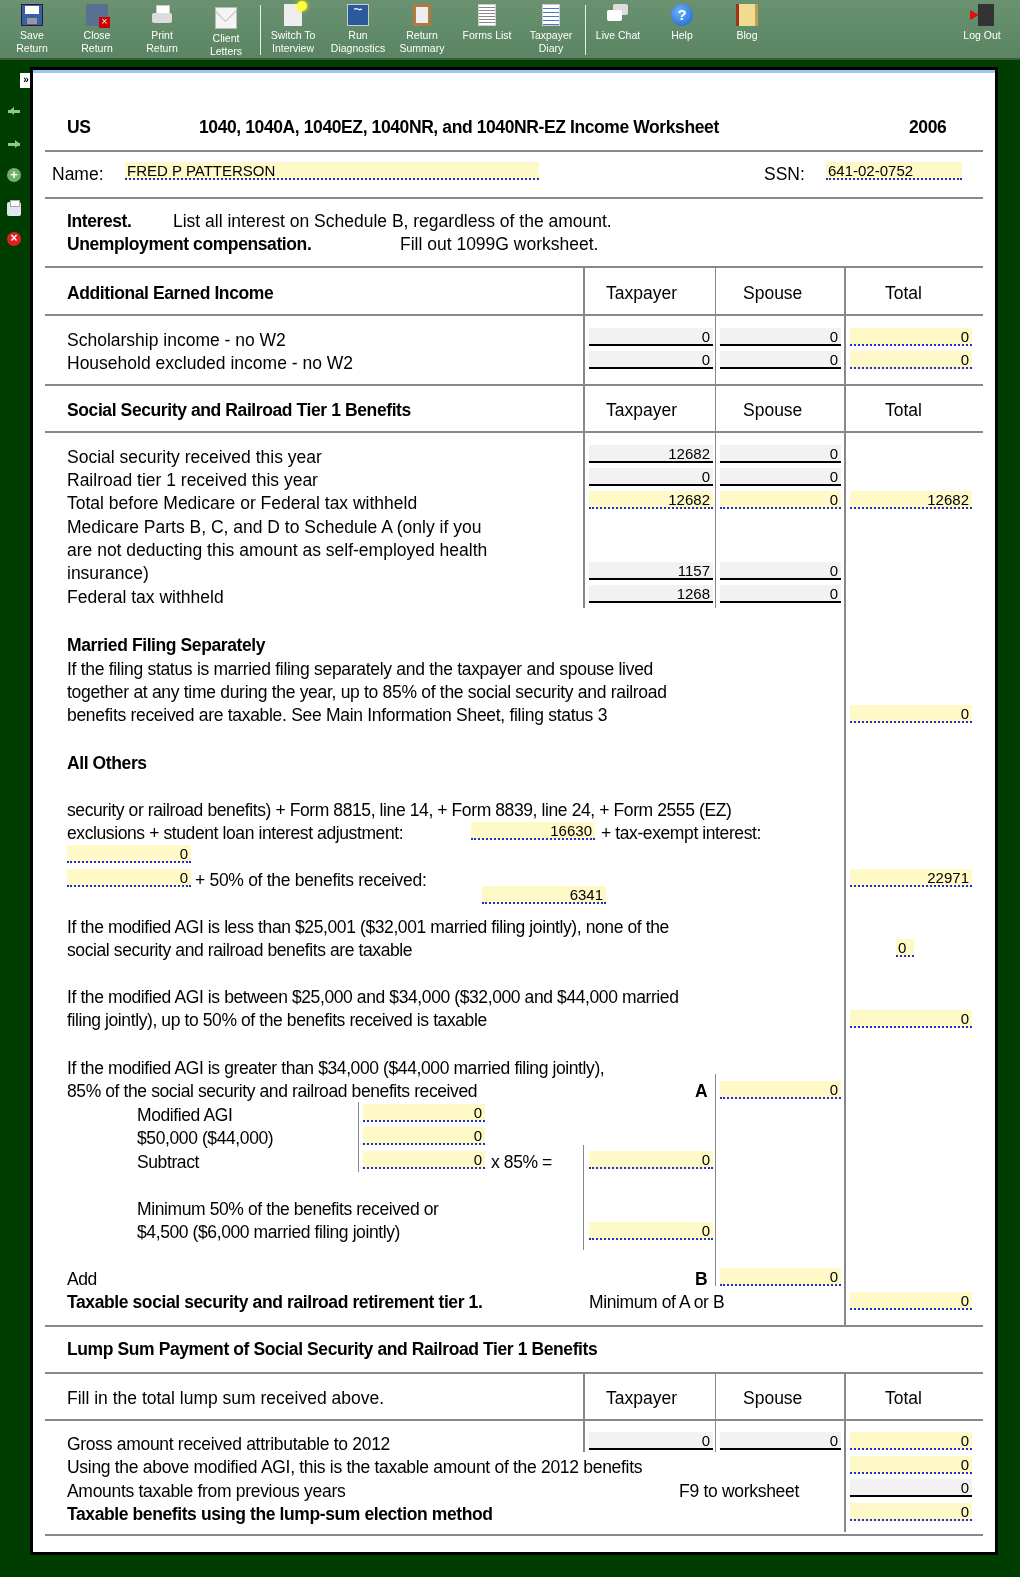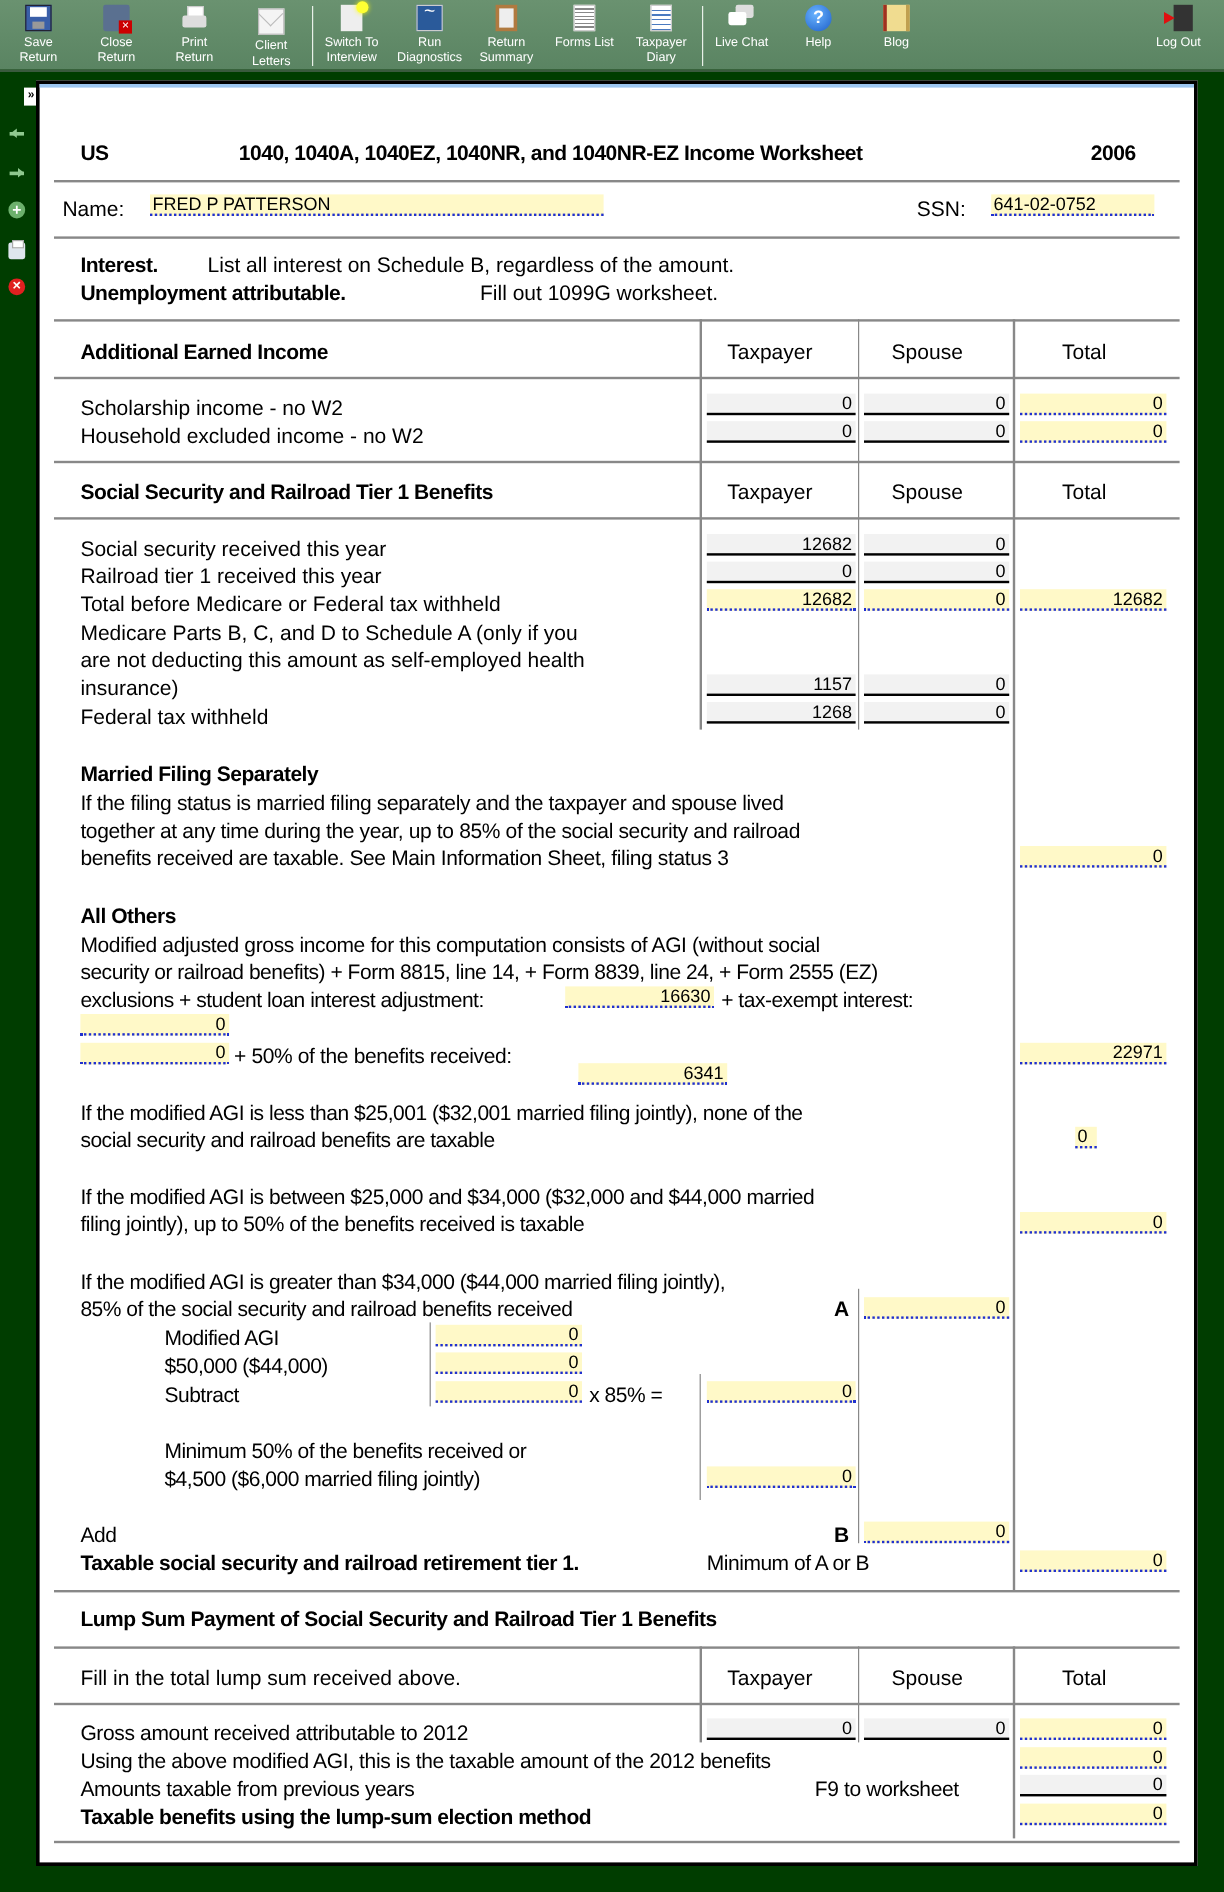--- a/index.html
+++ b/index.html
@@ -91,28 +91,28 @@
 <div class="rail-ico r-del" style="top:232px">×</div>
 
 <div class="page">
 
   <div class="abs b" style="left:34px;top:46px">US</div>
   <div class="abs b" style="left:166px;top:46px">1040,  1040A,  1040EZ,  1040NR,  and 1040NR-EZ Income Worksheet</div>
   <div class="abs b" style="left:876px;top:46px">2006</div>
   <div class="hr" style="top:80px"></div>
 
   <div class="abs" style="left:19px;top:93px">Name:</div>
-  <div class="fld y nm" style="left:92px;top:92px;width:378px">FRED P PATTERSON</div>
+  <div class="fld y nm" style="left:92px;top:92px;width:414px">FRED P PATTERSON</div>
   <div class="abs" style="left:731px;top:93px">SSN:</div>
   <div class="fld y nm" style="left:793px;top:92px;width:136px">641-02-0752</div>
   <div class="hr" style="top:127px"></div>
 
   <div class="abs b" style="left:34px;top:140px">Interest.</div>
   <div class="abs" style="left:140px;top:140px">List all interest on Schedule B,  regardless of the amount.</div>
-  <div class="abs b" style="left:34px;top:163px">Unemployment attributable.</div>
+  <div class="abs b" style="left:34px;top:163px">Unemployment compensation.</div>
   <div class="abs" style="left:367px;top:163px">Fill out 1099G worksheet.</div>
   <div class="hr" style="top:196px"></div>
 
   <div class="vr" style="left:550px;top:196px;height:120px"></div>
   <div class="vr1" style="left:682px;top:196px;height:120px"></div>
   <div class="vr" style="left:811px;top:196px;height:1060px"></div>
   <div class="abs b" style="left:34px;top:212px">Additional Earned Income</div>
   <div class="abs" style="left:573px;top:212px">Taxpayer</div>
   <div class="abs" style="left:710px;top:212px">Spouse</div>
   <div class="abs" style="left:852px;top:212px">Total</div>
@@ -155,21 +155,20 @@
   <div class="fld g" style="left:556px;top:515px;width:124px">1268</div>
   <div class="fld g" style="left:687px;top:515px;width:121px">0</div>
 
   <div class="abs b" style="left:34px;top:564px">Married Filing Separately</div>
   <div class="abs" style="left:34px;top:588px;letter-spacing:-0.3px">If the filing status is married filing separately and the taxpayer and spouse lived</div>
   <div class="abs" style="left:34px;top:611px;letter-spacing:-0.3px">together at any time during the year,  up to 85% of the social security and railroad</div>
   <div class="abs" style="left:34px;top:634px;letter-spacing:-0.3px">benefits received are taxable.  See Main Information Sheet,  filing status 3</div>
   <div class="fld y" style="left:817px;top:635px;width:122px">0</div>
 
   <div class="abs b" style="left:34px;top:682px">All Others</div>
-  <div class="abs" style="left:34px;top:706px;letter-spacing:-0.3px">Modified adjusted gross income for this computation consists of AGI  (without social</div>
   <div class="abs" style="left:34px;top:729px;letter-spacing:-0.4px">security or railroad benefits) + Form 8815,  line 14, + Form 8839,  line 24, + Form 2555 (EZ)</div>
   <div class="abs" style="left:34px;top:752px;letter-spacing:-0.4px">exclusions + student loan interest adjustment:</div>
   <div class="fld y" style="left:438px;top:752px;width:124px">16630</div>
   <div class="abs" style="left:568px;top:752px;letter-spacing:-0.4px">+  tax-exempt interest:</div>
   <div class="fld y" style="left:34px;top:775px;width:124px">0</div>
   <div class="fld y" style="left:34px;top:799px;width:124px">0</div>
   <div class="abs" style="left:162px;top:799px;letter-spacing:-0.3px">+  50% of the benefits received:</div>
   <div class="fld y" style="left:449px;top:816px;width:124px">6341</div>
   <div class="fld y" style="left:817px;top:799px;width:122px">22971</div>
 

